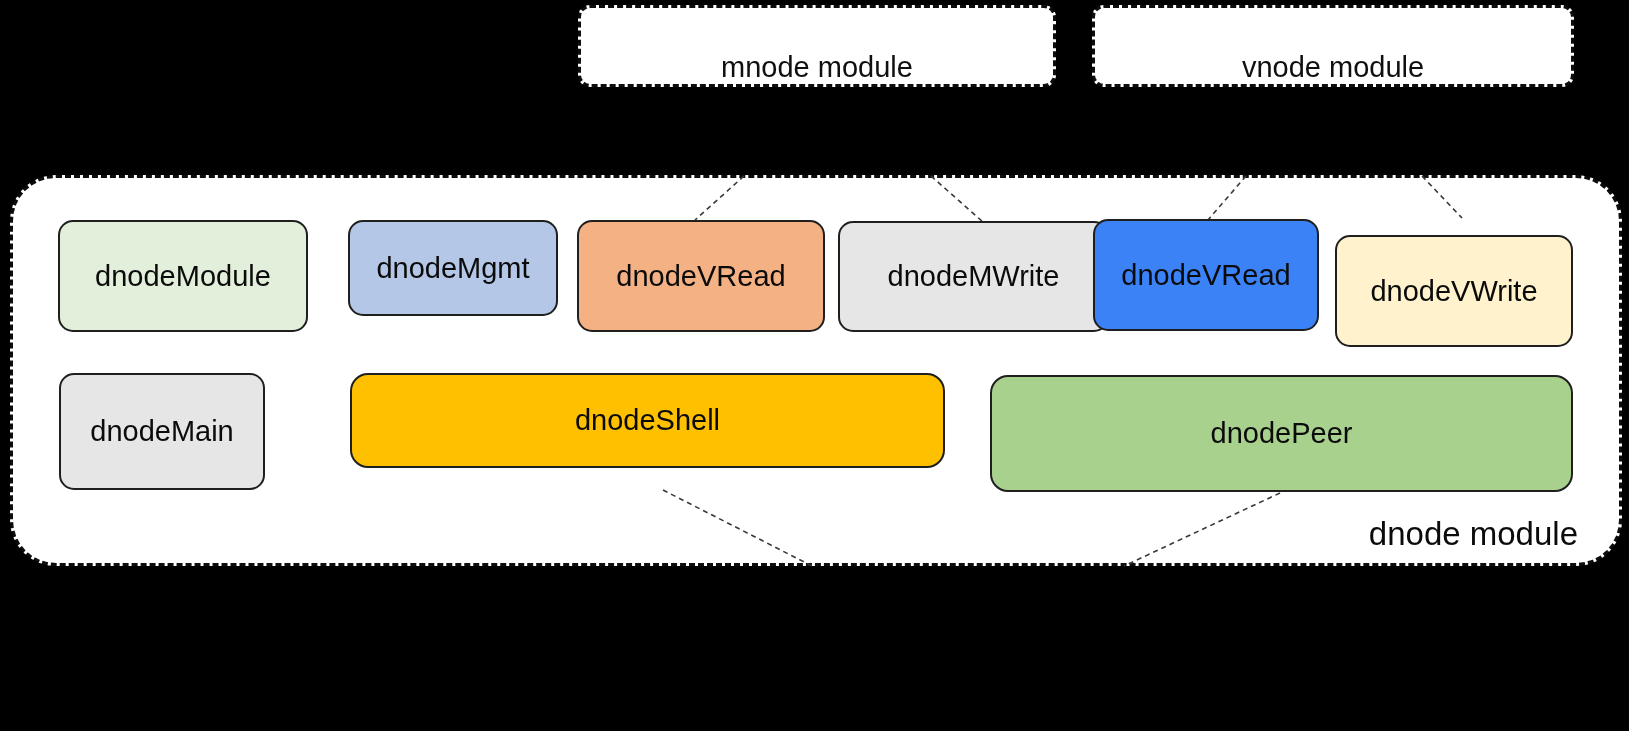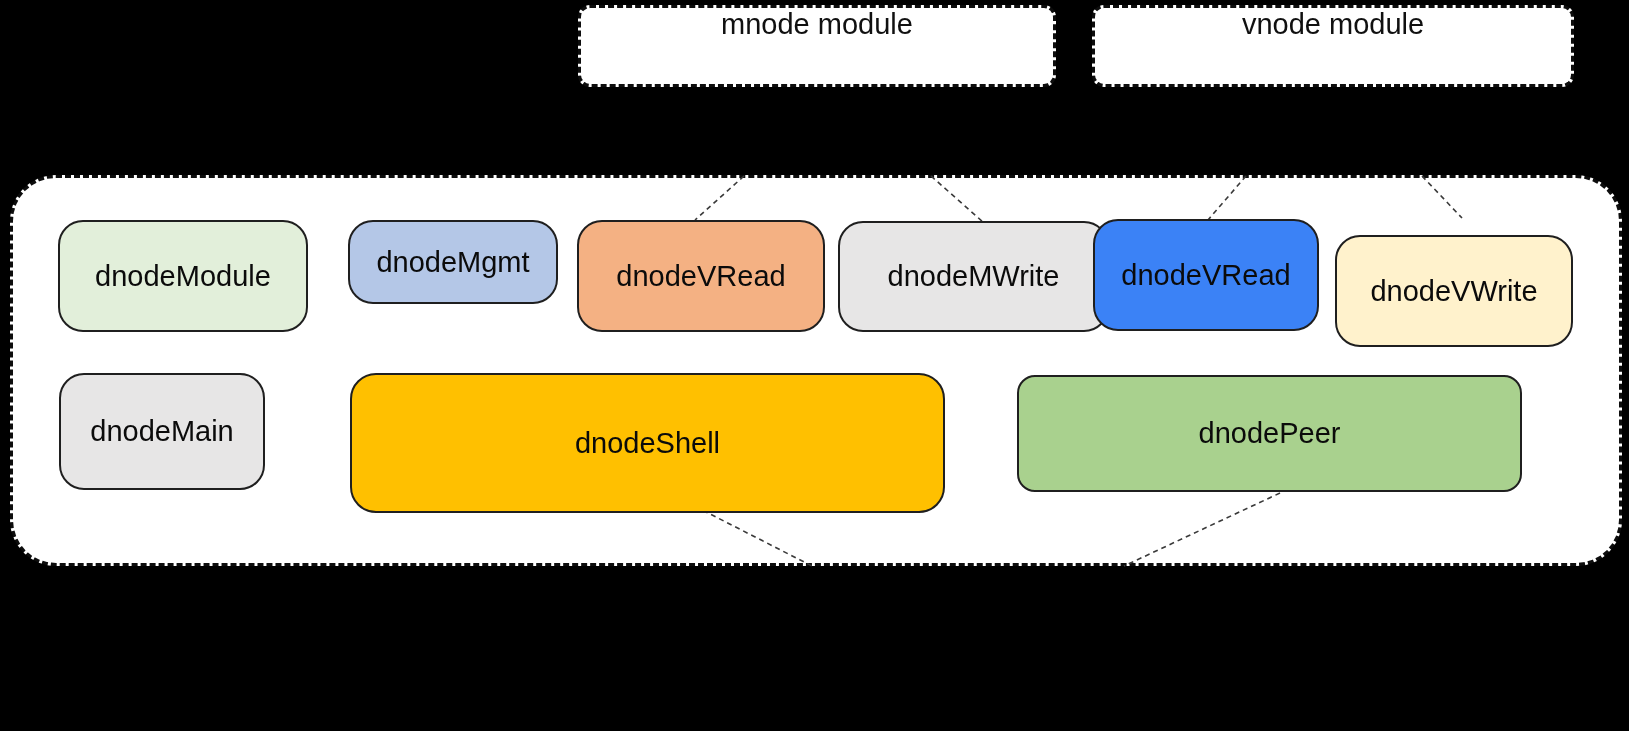--- a/index.html
+++ b/index.html
@@ -9,42 +9,42 @@
     background:#000;
     overflow:hidden;
     font-family:"Liberation Sans", sans-serif;
     color:#101010;
   }
   .module-box{
     position:absolute;
     background:#ffffff;
     border:3px dashed #0d0d0d;
     border-radius:12px;
-    display:flex;align-items:flex-start;justify-content:center;
+    display:flex;align-items:flex-end;justify-content:center;
     font-size:29px;
     box-sizing:border-box;
   }
   #dnode-container{
     position:absolute;
     background:#ffffff;
     border:3px dashed #0d0d0d;
     border-radius:46px;
     box-sizing:border-box;
   }
   #dnode-label{
     position:absolute;
     text-align:right;
     font-size:33px;
     line-height:44px;
     color:#0b0b0b;
   }
   .comp{
     position:absolute;
     border:2.5px solid #1f1f1f;
-    border-radius:25px;
+    border-radius:15px;
     display:flex;align-items:center;justify-content:center;
     font-size:29px;
     box-sizing:border-box;
     color:#0b0b0b;
   }
   #connectors{
     position:absolute;left:0;top:0;width:1629px;height:731px;
     pointer-events:none;
   }
   #connectors line{
@@ -74,41 +74,42 @@
       <line x1="1246" y1="176" x2="1208" y2="220"></line>
       <line x1="1422" y1="176" x2="1462" y2="218"></line>
       <line x1="663" y1="490" x2="812" y2="566"></line>
       <line x1="1280" y1="493" x2="1124" y2="566"></line>
     </svg>
 
   <div id="components">
       <div class="comp" style="left: 58px; top: 220px; width: 250px; height: 112px; background: rgb(226, 239, 218);">
         <span>dnodeModule</span>
       </div>
-      <div class="comp" style="left: 348px; top: 220px; width: 210px; height: 84px; background: rgb(180, 199, 231);">
+      <div class="comp" style="left: 348px; top: 220px; width: 210px; height: 96px; background: rgb(180, 199, 231);">
         <span>dnodeMgmt</span>
       </div>
       <div class="comp" style="left: 577px; top: 220px; width: 248px; height: 112px; background: rgb(244, 177, 131);">
         <span>dnodeVRead</span>
       </div>
       <div class="comp" style="left: 838px; top: 221px; width: 271px; height: 111px; background: rgb(231, 230, 230);">
         <span>dnodeMWrite</span>
       </div>
       <div class="comp" style="left: 1093px; top: 219px; width: 226px; height: 112px; background: #3b82f6;">
         <span>dnodeVRead</span>
       </div>
       <div class="comp" style="left: 1335px; top: 217px; width: 238px; height: 112px; background: rgb(255, 242, 204); margin-top: 18px;">
         <span>dnodeVWrite</span>
       </div>
       <div class="comp" style="left: 59px; top: 373px; width: 206px; height: 117px; background: rgb(231, 230, 230);">
         <span>dnodeMain</span>
       </div>
-      <div class="comp" style="border-radius: 26px; left: 350px; top: 373px; width: 595px; height: 140px; background: rgb(255, 192, 0);">
+      <div class="comp" style="border-radius: 18px; left: 350px; top: 373px; width: 595px; height: 95px; background: rgb(255, 192, 0);">
         <span>dnodeShell</span>
       </div>
-      <div class="comp" style="border-radius: 18px; left: 990px; top: 375px; width: 505px; height: 117px; background: rgb(169, 209, 142); margin-left: 27px;">
+      <div class="comp" style="border-radius: 18px; left: 990px; top: 375px; width: 583px; height: 117px; background: rgb(169, 209, 142);">
         <span>dnodePeer</span>
       </div>
     </div>
 
+  <div id="dnode-label" style="left: 1230px; top: 512px; width: 348px; height: 44px;">dnode module</div>
 
 
 </div>
 
 </body></html>

